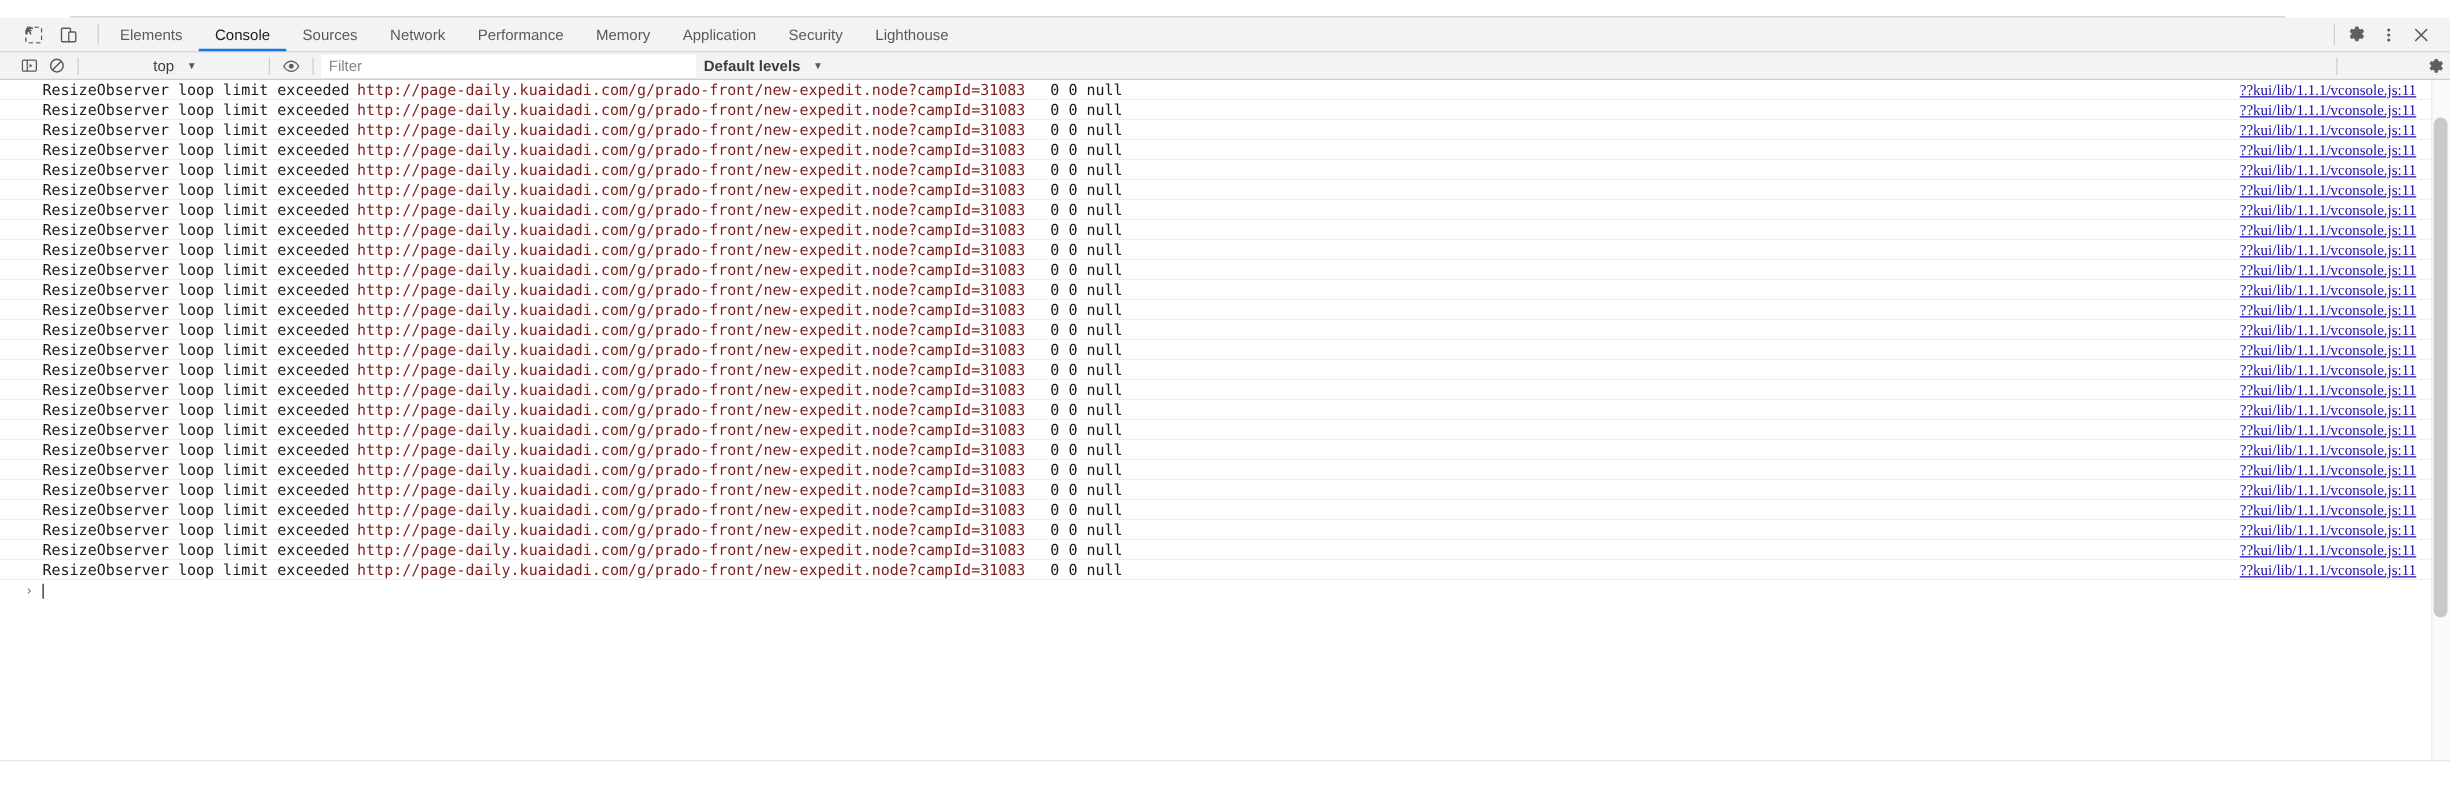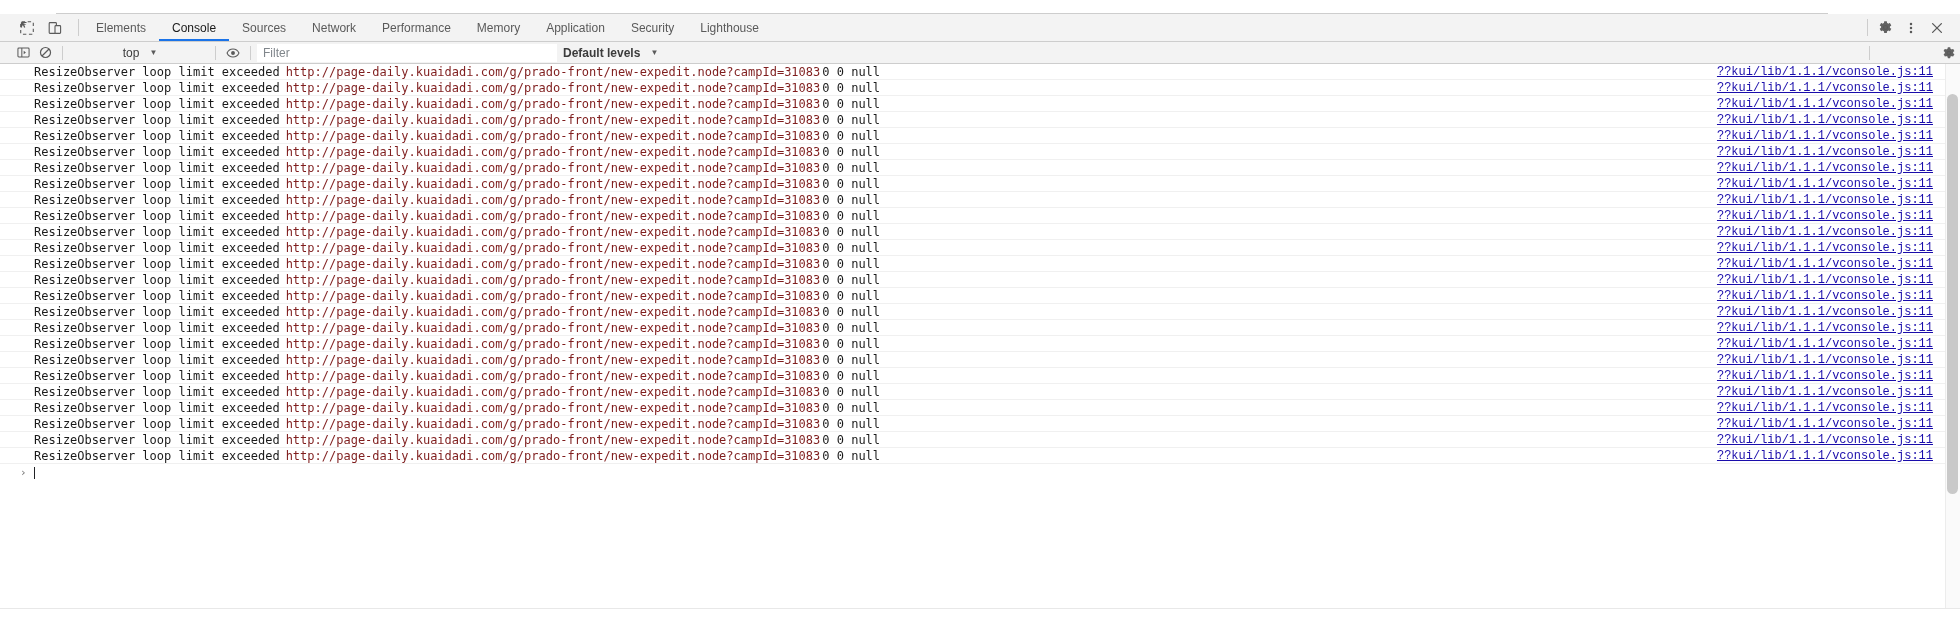--- a/index.html
+++ b/index.html
@@ -230,33 +230,33 @@
   .msg-link {
     color: #7f1d1d;
     margin-left: 6px;
     cursor: pointer;
     font-family: "DejaVu Sans Mono", "Liberation Mono", monospace;
     font-size: 12px;
   }
 
   .msg-args {
     color: #1a1a1a;
-    margin-left: 2px;
+    margin-left: 20px;
     font-family: "DejaVu Sans Mono", "Liberation Mono", monospace;
     font-size: 12px;
   }
 
   .msg-source {
     position: absolute;
     right: 27px;
     top: 0;
     color: #1a0dab;
     text-decoration: underline;
     cursor: pointer;
-    font-family: Liberation Mono, monospace;
+    font-family: Liberation Serif, serif;
     font-size: 12px;
   }
 
   
   .prompt-row {
     display: flex;
     align-items: center;
     height: 17px;
     line-height: 17px;
     padding-left: 20px;

